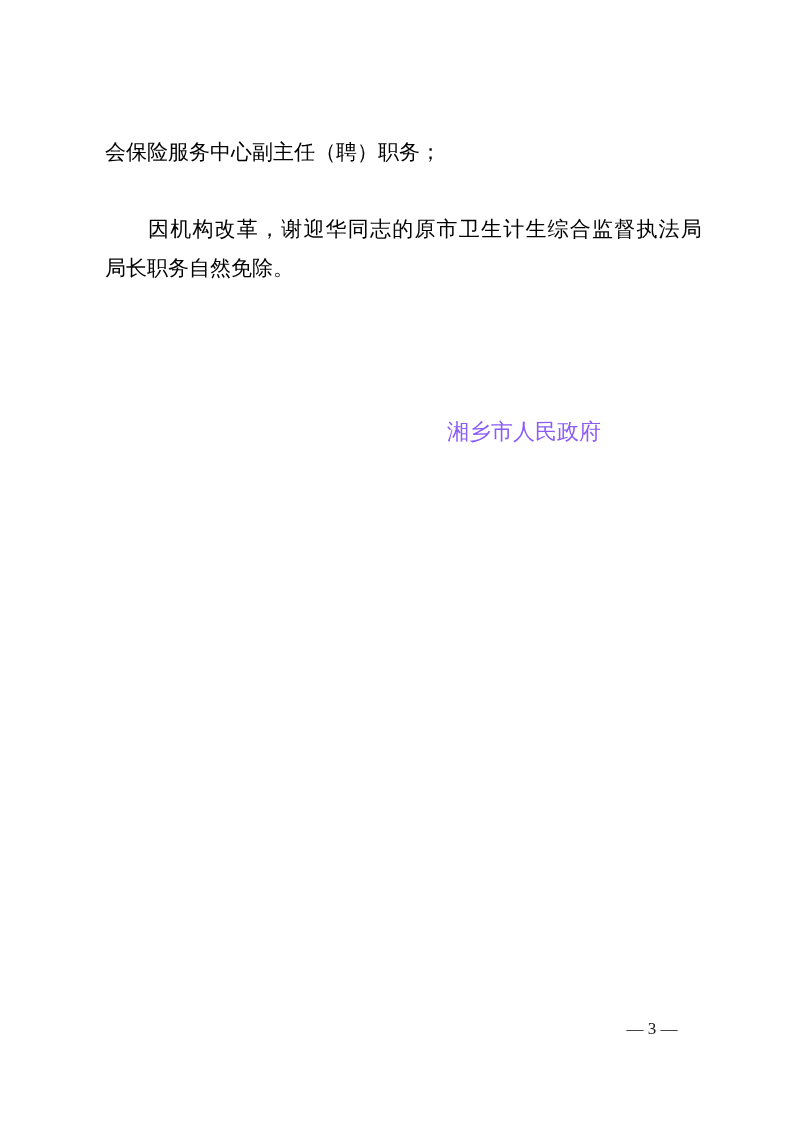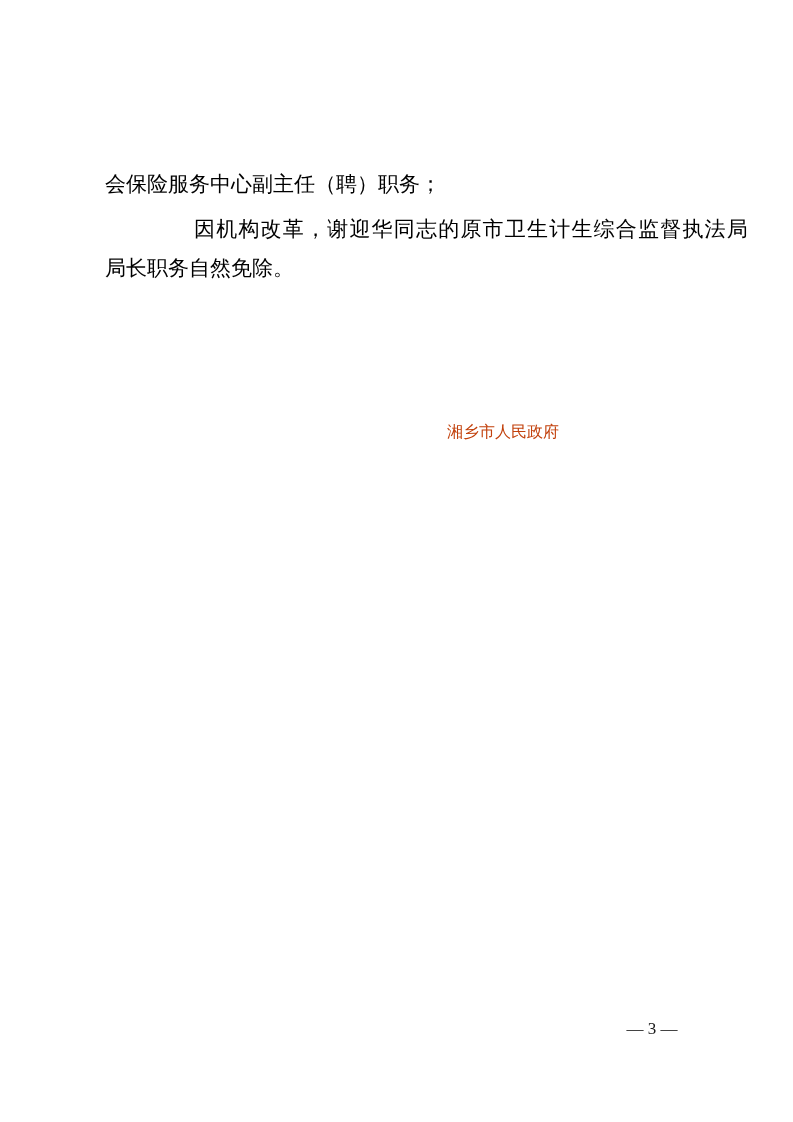--- a/index.html
+++ b/index.html
@@ -16,32 +16,32 @@
     font-family: "Liberation Sans", sans-serif;
     color: #000000;
   }
   .body-line {
     position: absolute;
     font-size: 21px;
     line-height: 23px;
     white-space: nowrap;
     color: #000000;
   }
-  .line-1 { left: 105px; top: 140px; margin-top: 32px; }
+  .line-1 { left: 105px; top: 140px; }
   .line-2 { left: 148px; top: 179px; }
-  .line-3 { left: 148px; top: 217px; letter-spacing: 1.2px; margin-left: 46px; }
+  .line-3 { left: 148px; top: 217px; letter-spacing: 1.2px; }
   .line-4 { left: 105px; top: 256px; }
   .signature {
     position: absolute;
     left: 447px;
     top: 420px;
-    font-size: 16px;
+    font-size: 22px;
     line-height: 24px;
     white-space: nowrap;
-    color: #c2410c;
+    color: #8b5cf6;
   }
   .issue-date {
     position: absolute;
     left: 417px;
     top: 459px;
     font-size: 21px;
     line-height: 24px;
     white-space: nowrap;
     color: #000000;
   }

